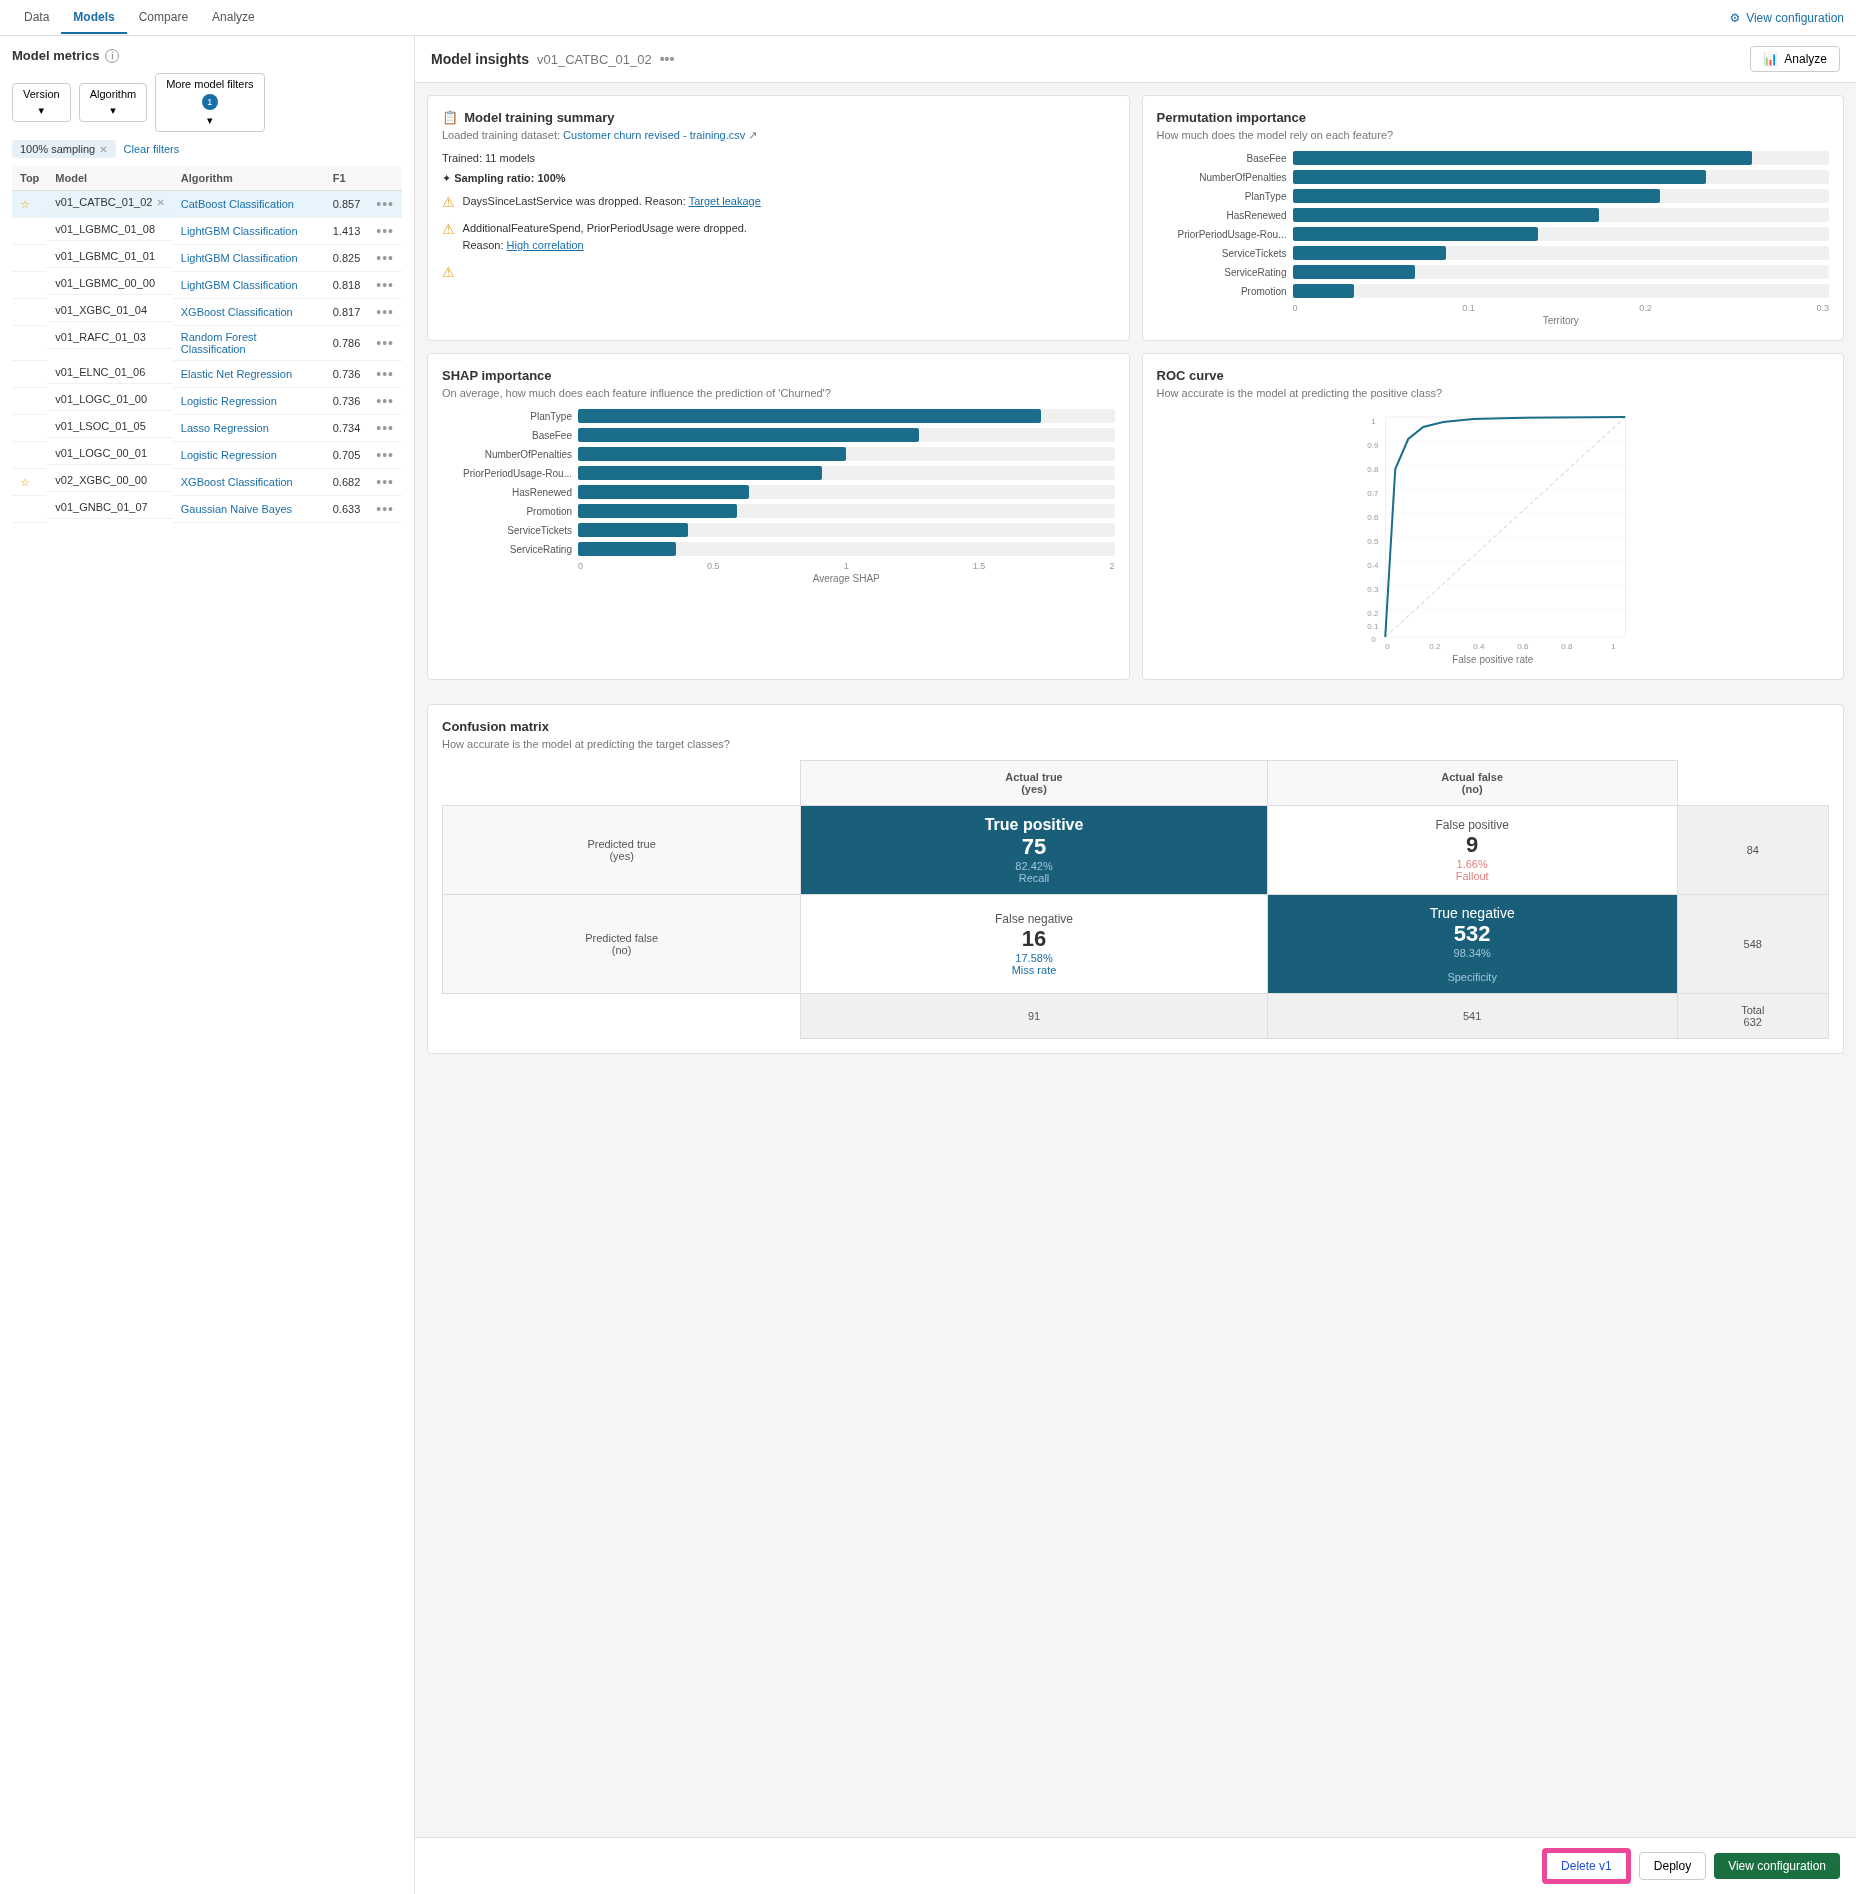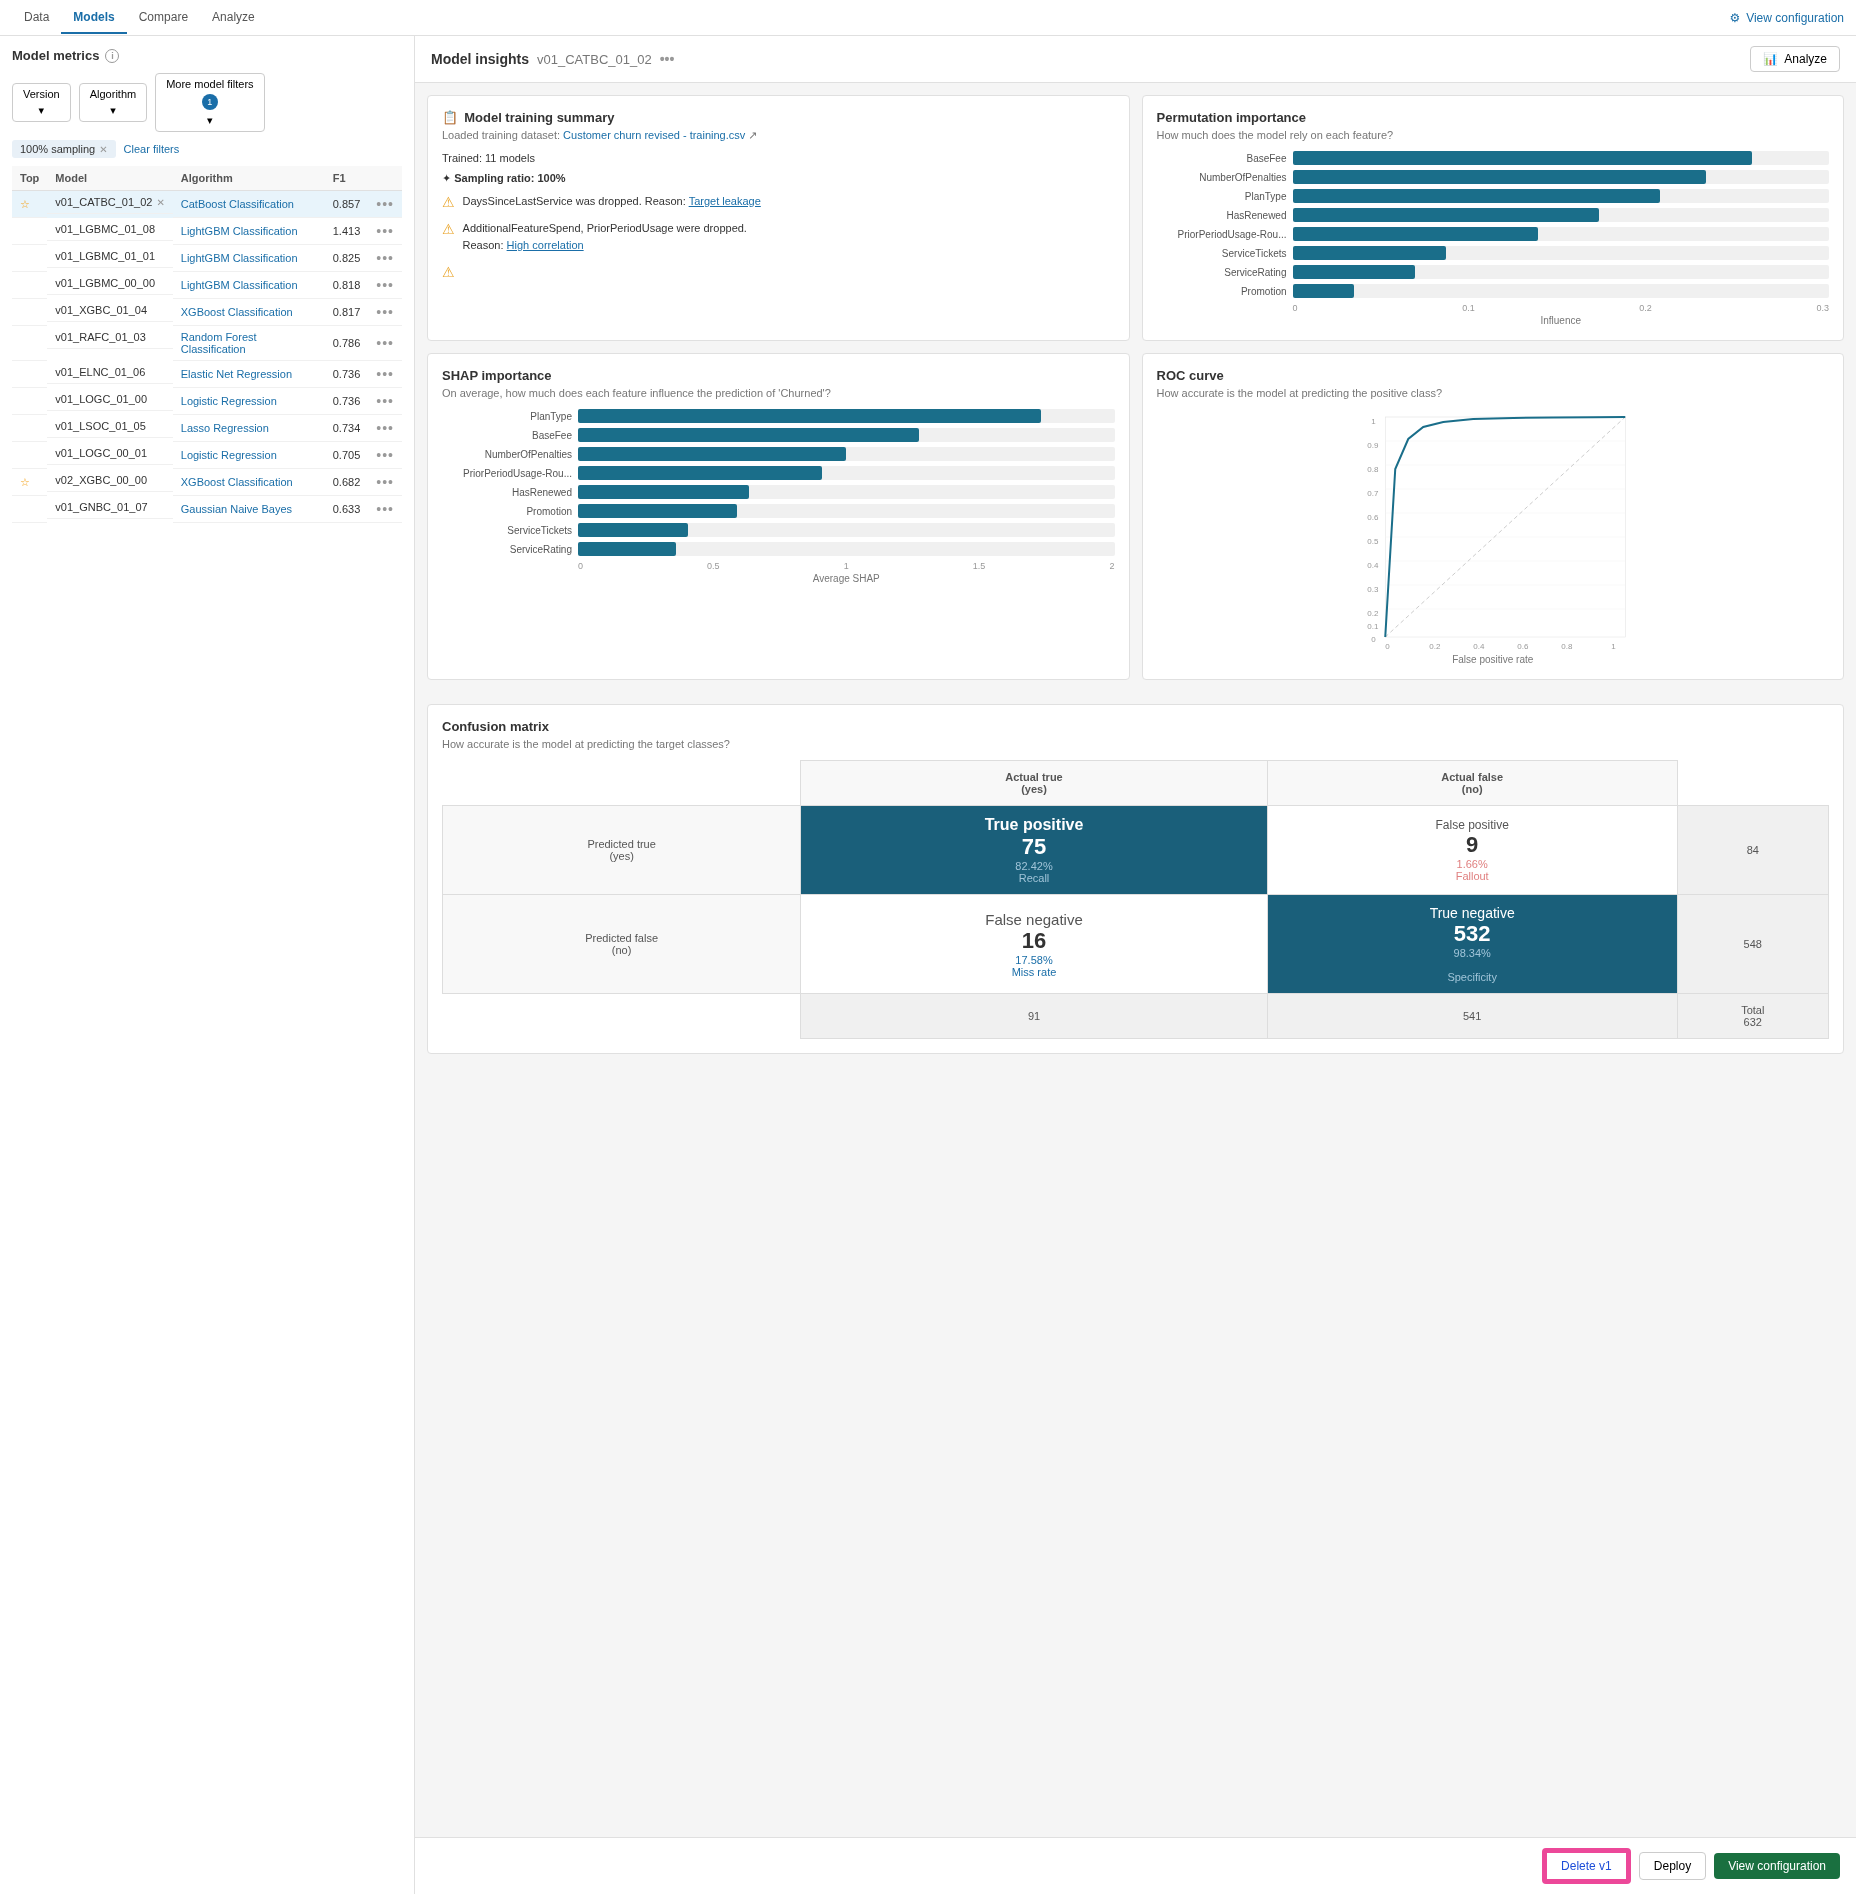--- a/index.html
+++ b/index.html
@@ -376,21 +376,21 @@
       <div class="bar-fill" style="width:11.428571428571429%;"></div>
     </div>
   </div>
           </div>
         <div class="x-axis">
           <span>0</span>
           <span>0.1</span>
           <span>0.2</span>
           <span>0.3</span>
         </div>
-        <div class="x-axis-label">Influence</div>
+        <div class="x-axis-label">Territory</div>
       </div>
 
       <div class="card">
         <div class="card-title">SHAP importance</div>
         <div class="card-subtitle">On average, how much does each feature influence the prediction of 'Churned'?</div>
         <div class="bar-chart" id="shap-chart">
             <div class="bar-row">
     <span class="bar-label">PlanType</span>
     <div class="bar-track">
       <div class="bar-fill" style="width:86.36363636363636%;"></div>
@@ -517,21 +517,21 @@
                 <span style="font-size:12px;color:#555;">False positive</span>
                 <br><span style="font-size:22px;font-weight:700;">9</span>
                 <br><span class="cm-fp-pct">1.66%</span>
                 <br><span class="cm-fp-pct">Fallout</span>
               </td>
               <td class="cm-gray">84</td>
             </tr>
             <tr>
               <td class="cm-label">Predicted false<br>(no)</td>
               <td class="cm-fn">
-                <span style="font-size:15px;color:#555;">False negative</span>
+                <span style="font-size:12px;color:#555;">False negative</span>
                 <br><span style="font-size:22px;font-weight:700;">16</span>
                 <br><span class="cm-fn-pct">17.58%</span>
                 <br><span class="cm-fn-pct">Miss rate</span>
               </td>
               <td class="cm-tn">
                 <span style="font-size:14px;text-align:center;">True negative</span>
                 <br><span style="font-size:22px;font-weight:700;">532</span>
                 <br><span class="cm-pct specificity">98.34%</span>
                 <br><span class="cm-pct specificity">Specificity</span>
               </td>

